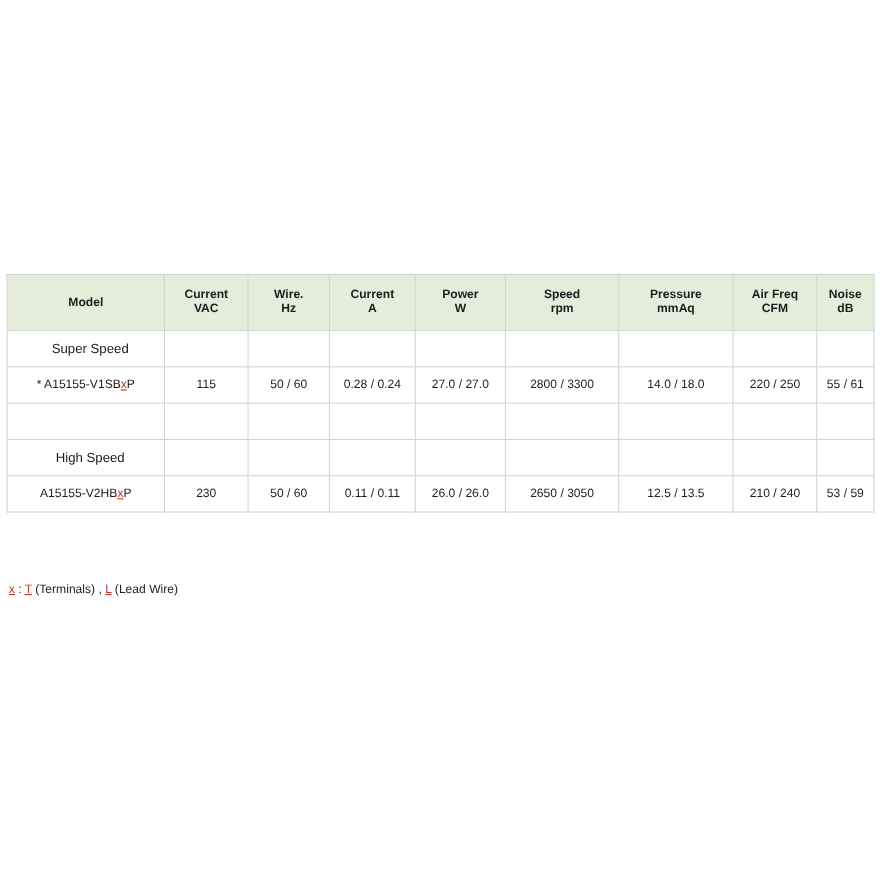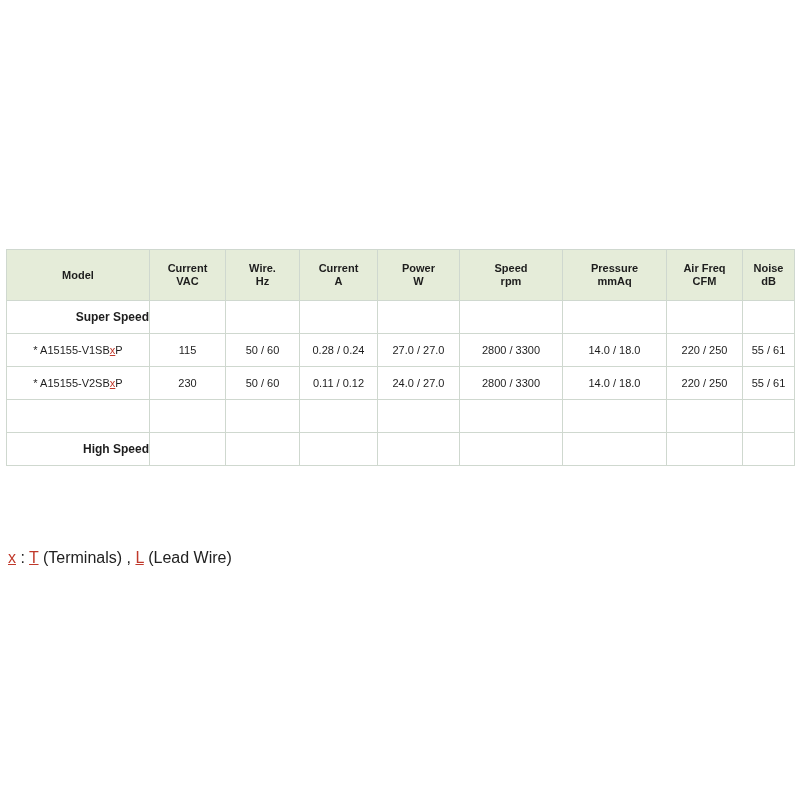--- a/index.html
+++ b/index.html
@@ -45,22 +45,22 @@
   }
   table.spec tbody td {
     height: 32px;
     background: #ffffff;
   }
   tr.section td {
     background: #eef3e6;
     height: 30px;
   }
   tr.section td.section-label {
-    text-align: right;
-    font-weight: bold;
+    text-align: center;
+    font-weight: normal;
     font-size: 12px;
     padding-left: 8px;
   }
   tr.spacer td {
     height: 20px;
     background: #ffffff;
     border-left: 1px solid #cfd8cf;
     border-right: 1px solid #cfd8cf;
     border-top: 1px solid #cfd8cf;
     border-bottom: 1px solid #cfd8cf;
@@ -71,22 +71,22 @@
     font-size: 11px;
   }
   .xmark {
     color: #c0392b;
     text-decoration: underline;
   }
   .hdr-line2 { display: block; }
   #footnote {
     position: absolute;
     left: 8px;
-    top: 549px;
-    font-size: 16px;
+    top: 530px;
+    font-size: 11px;
     color: #222;
   }
   #footnote .red-u {
     color: #c0392b;
     text-decoration: underline;
   }
   #watermark {
     position: absolute;
     left: 0;
     top: 404px;
@@ -186,57 +186,57 @@
           <td>115</td>
           <td>50 / 60</td>
           <td>0.28 / 0.24</td>
           <td>27.0 / 27.0</td>
           <td>2800 / 3300</td>
           <td>14.0 / 18.0</td>
           <td>220 / 250</td>
           <td>55 / 61</td>
         </tr>
 
+
+        <tr class="spacer">
+          <td></td>
+          <td></td>
+          <td></td>
+          <td></td>
+          <td></td>
+          <td></td>
+          <td></td>
+          <td></td>
+          <td></td>
+        </tr>
+
+        <tr class="section">
+          <td class="section-label">High Speed</td>
+          <td></td>
+          <td></td>
+          <td></td>
+          <td></td>
+          <td></td>
+          <td></td>
+          <td></td>
+          <td></td>
+        </tr>
+
+
         <tr>
-          <td class="model-cell"><span>* A15155-V2SB</span><span class="xmark">x</span><span>P</span></td>
+          <td class="model-cell"><span>A15155-V2HB</span><span class="xmark">x</span><span>P</span></td>
           <td>230</td>
           <td>50 / 60</td>
-          <td>0.11 / 0.12</td>
-          <td>24.0 / 27.0</td>
-          <td>2800 / 3300</td>
-          <td>14.0 / 18.0</td>
-          <td>220 / 250</td>
-          <td>55 / 61</td>
-        </tr>
-
-        <tr class="spacer">
-          <td></td>
-          <td></td>
-          <td></td>
-          <td></td>
-          <td></td>
-          <td></td>
-          <td></td>
-          <td></td>
-          <td></td>
-        </tr>
-
-        <tr class="section">
-          <td class="section-label">High Speed</td>
-          <td></td>
-          <td></td>
-          <td></td>
-          <td></td>
-          <td></td>
-          <td></td>
-          <td></td>
-          <td></td>
-        </tr>
-
-
+          <td>0.11 / 0.11</td>
+          <td>26.0 / 26.0</td>
+          <td>2650 / 3050</td>
+          <td>12.5 / 13.5</td>
+          <td>210 / 240</td>
+          <td>53 / 59</td>
+        </tr>
 
       </tbody>
     </table>
   </div>
 
   <div id="footnote"><span class="red-u">x</span><span> : </span><span class="red-u">T</span><span> (Terminals) , </span><span class="red-u">L</span><span> (Lead Wire)</span></div>
 
 </div>
 
 </body></html>

